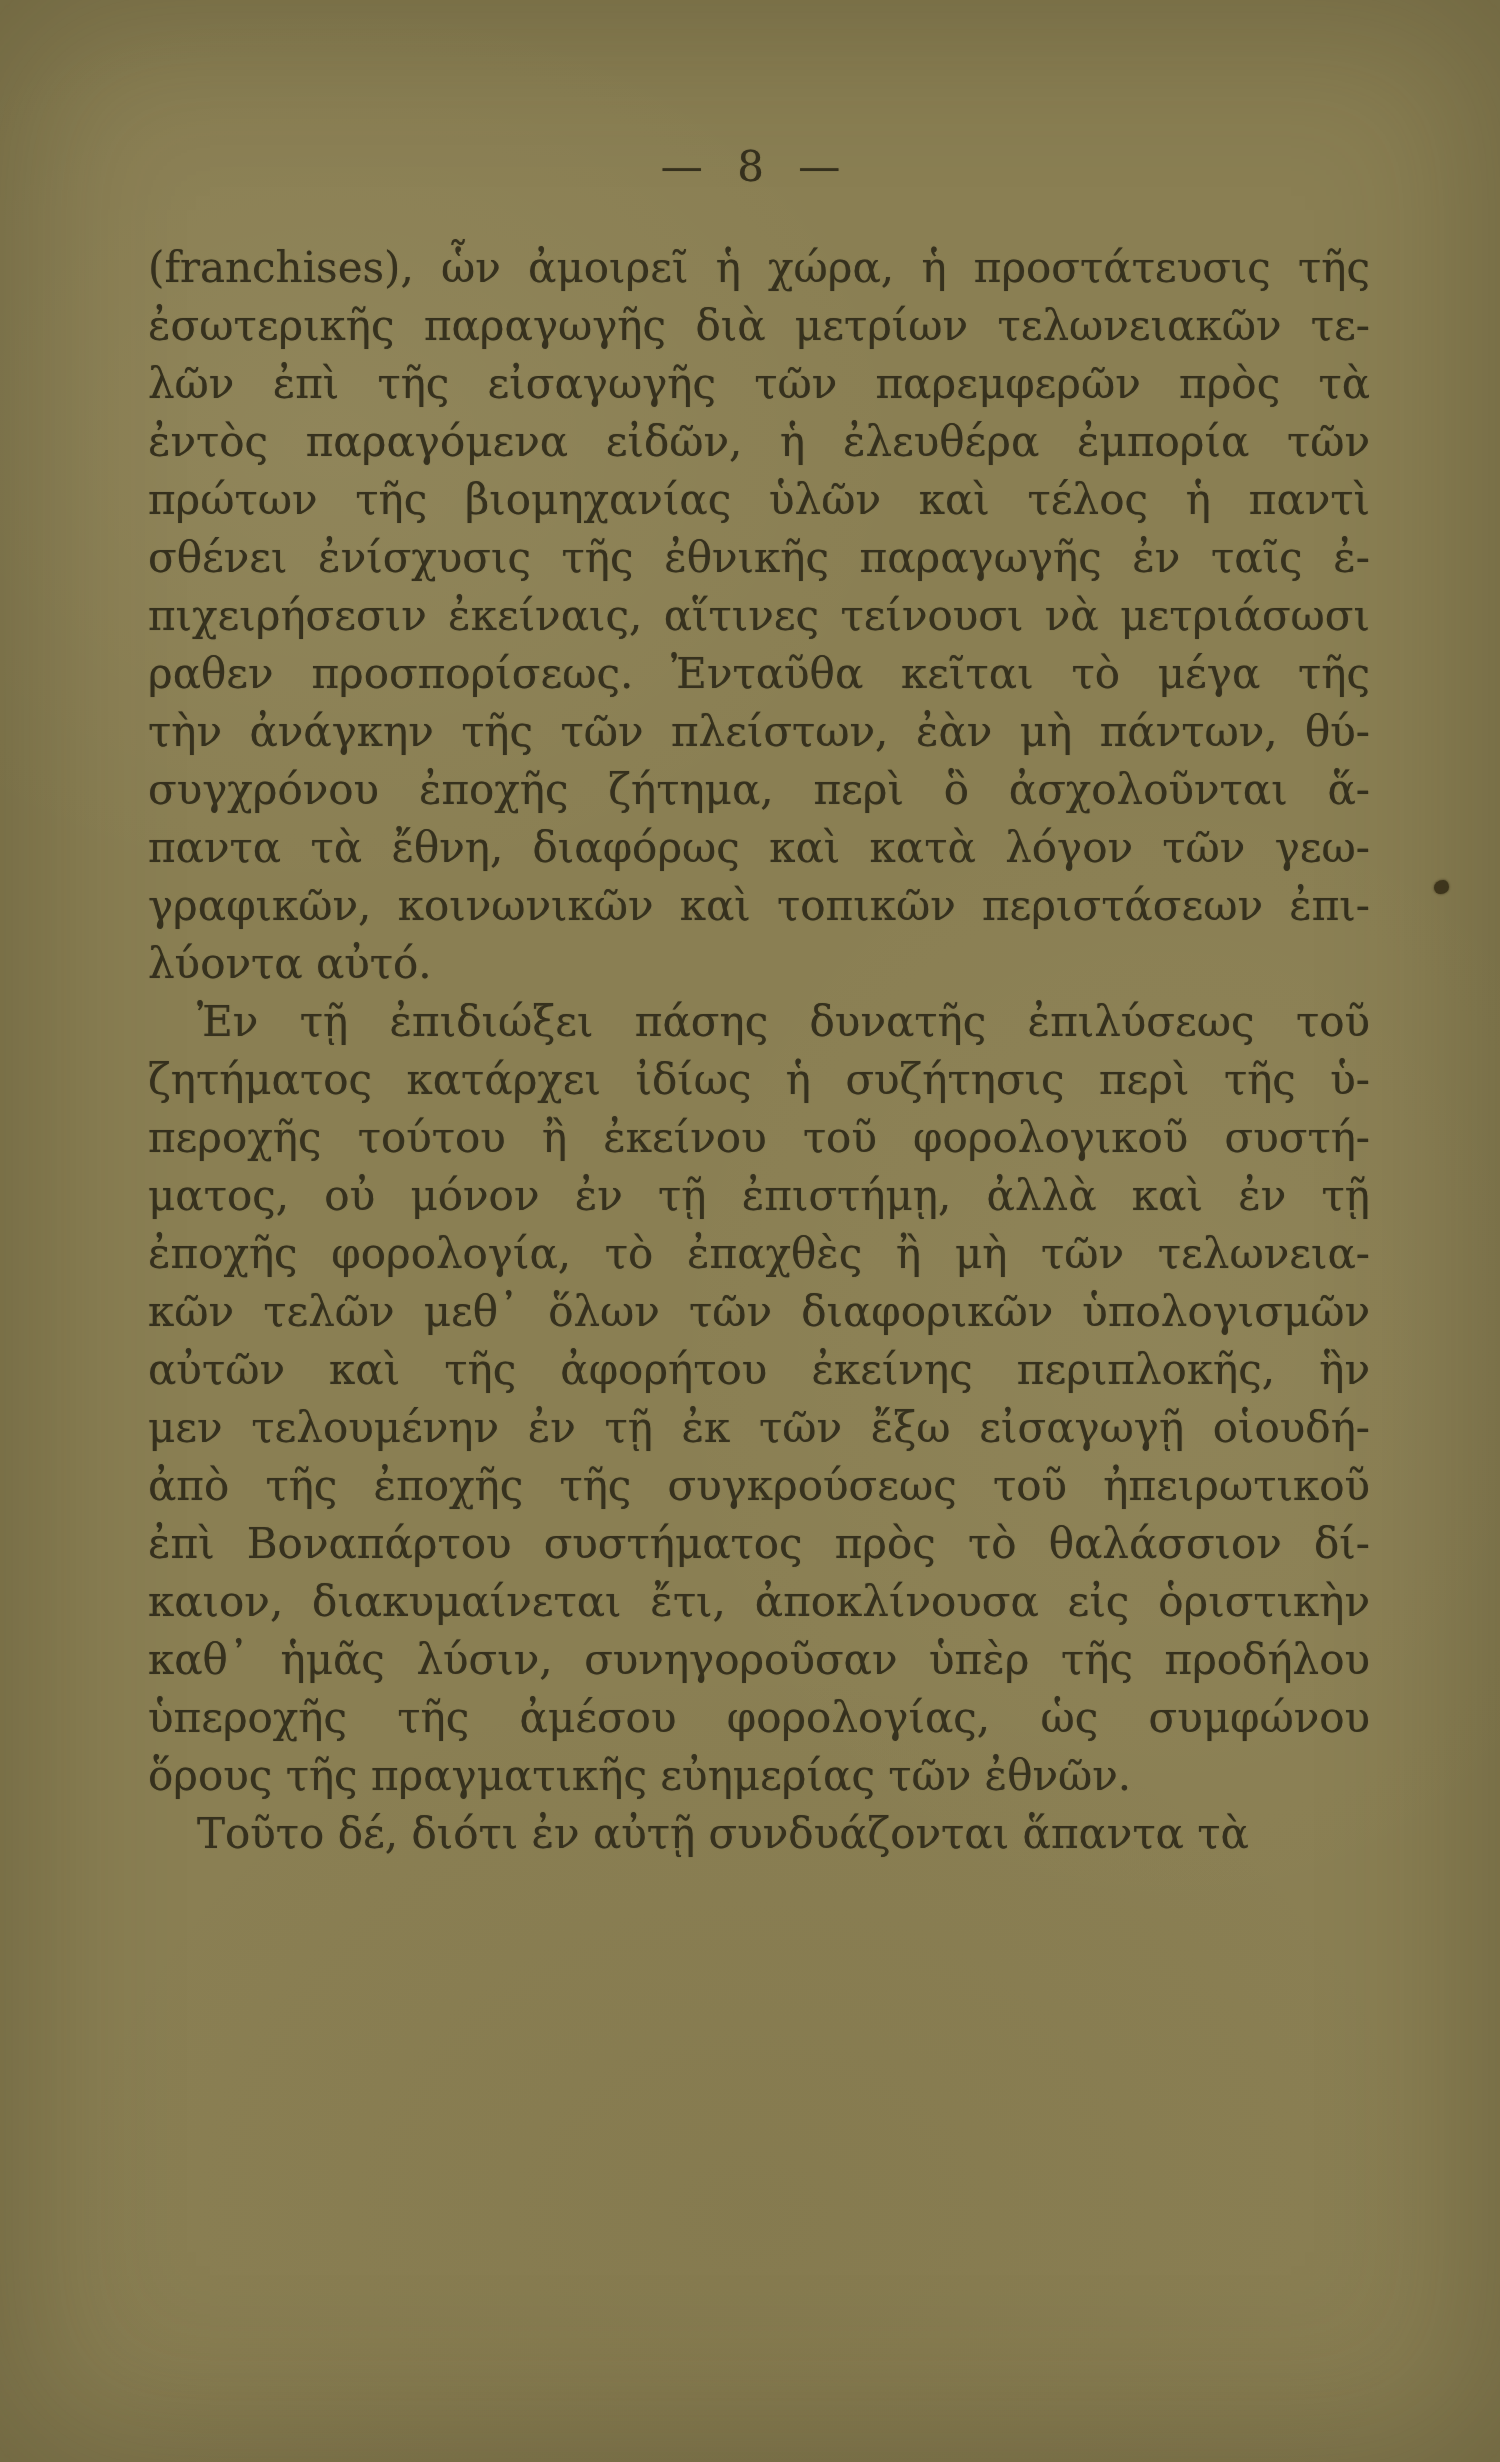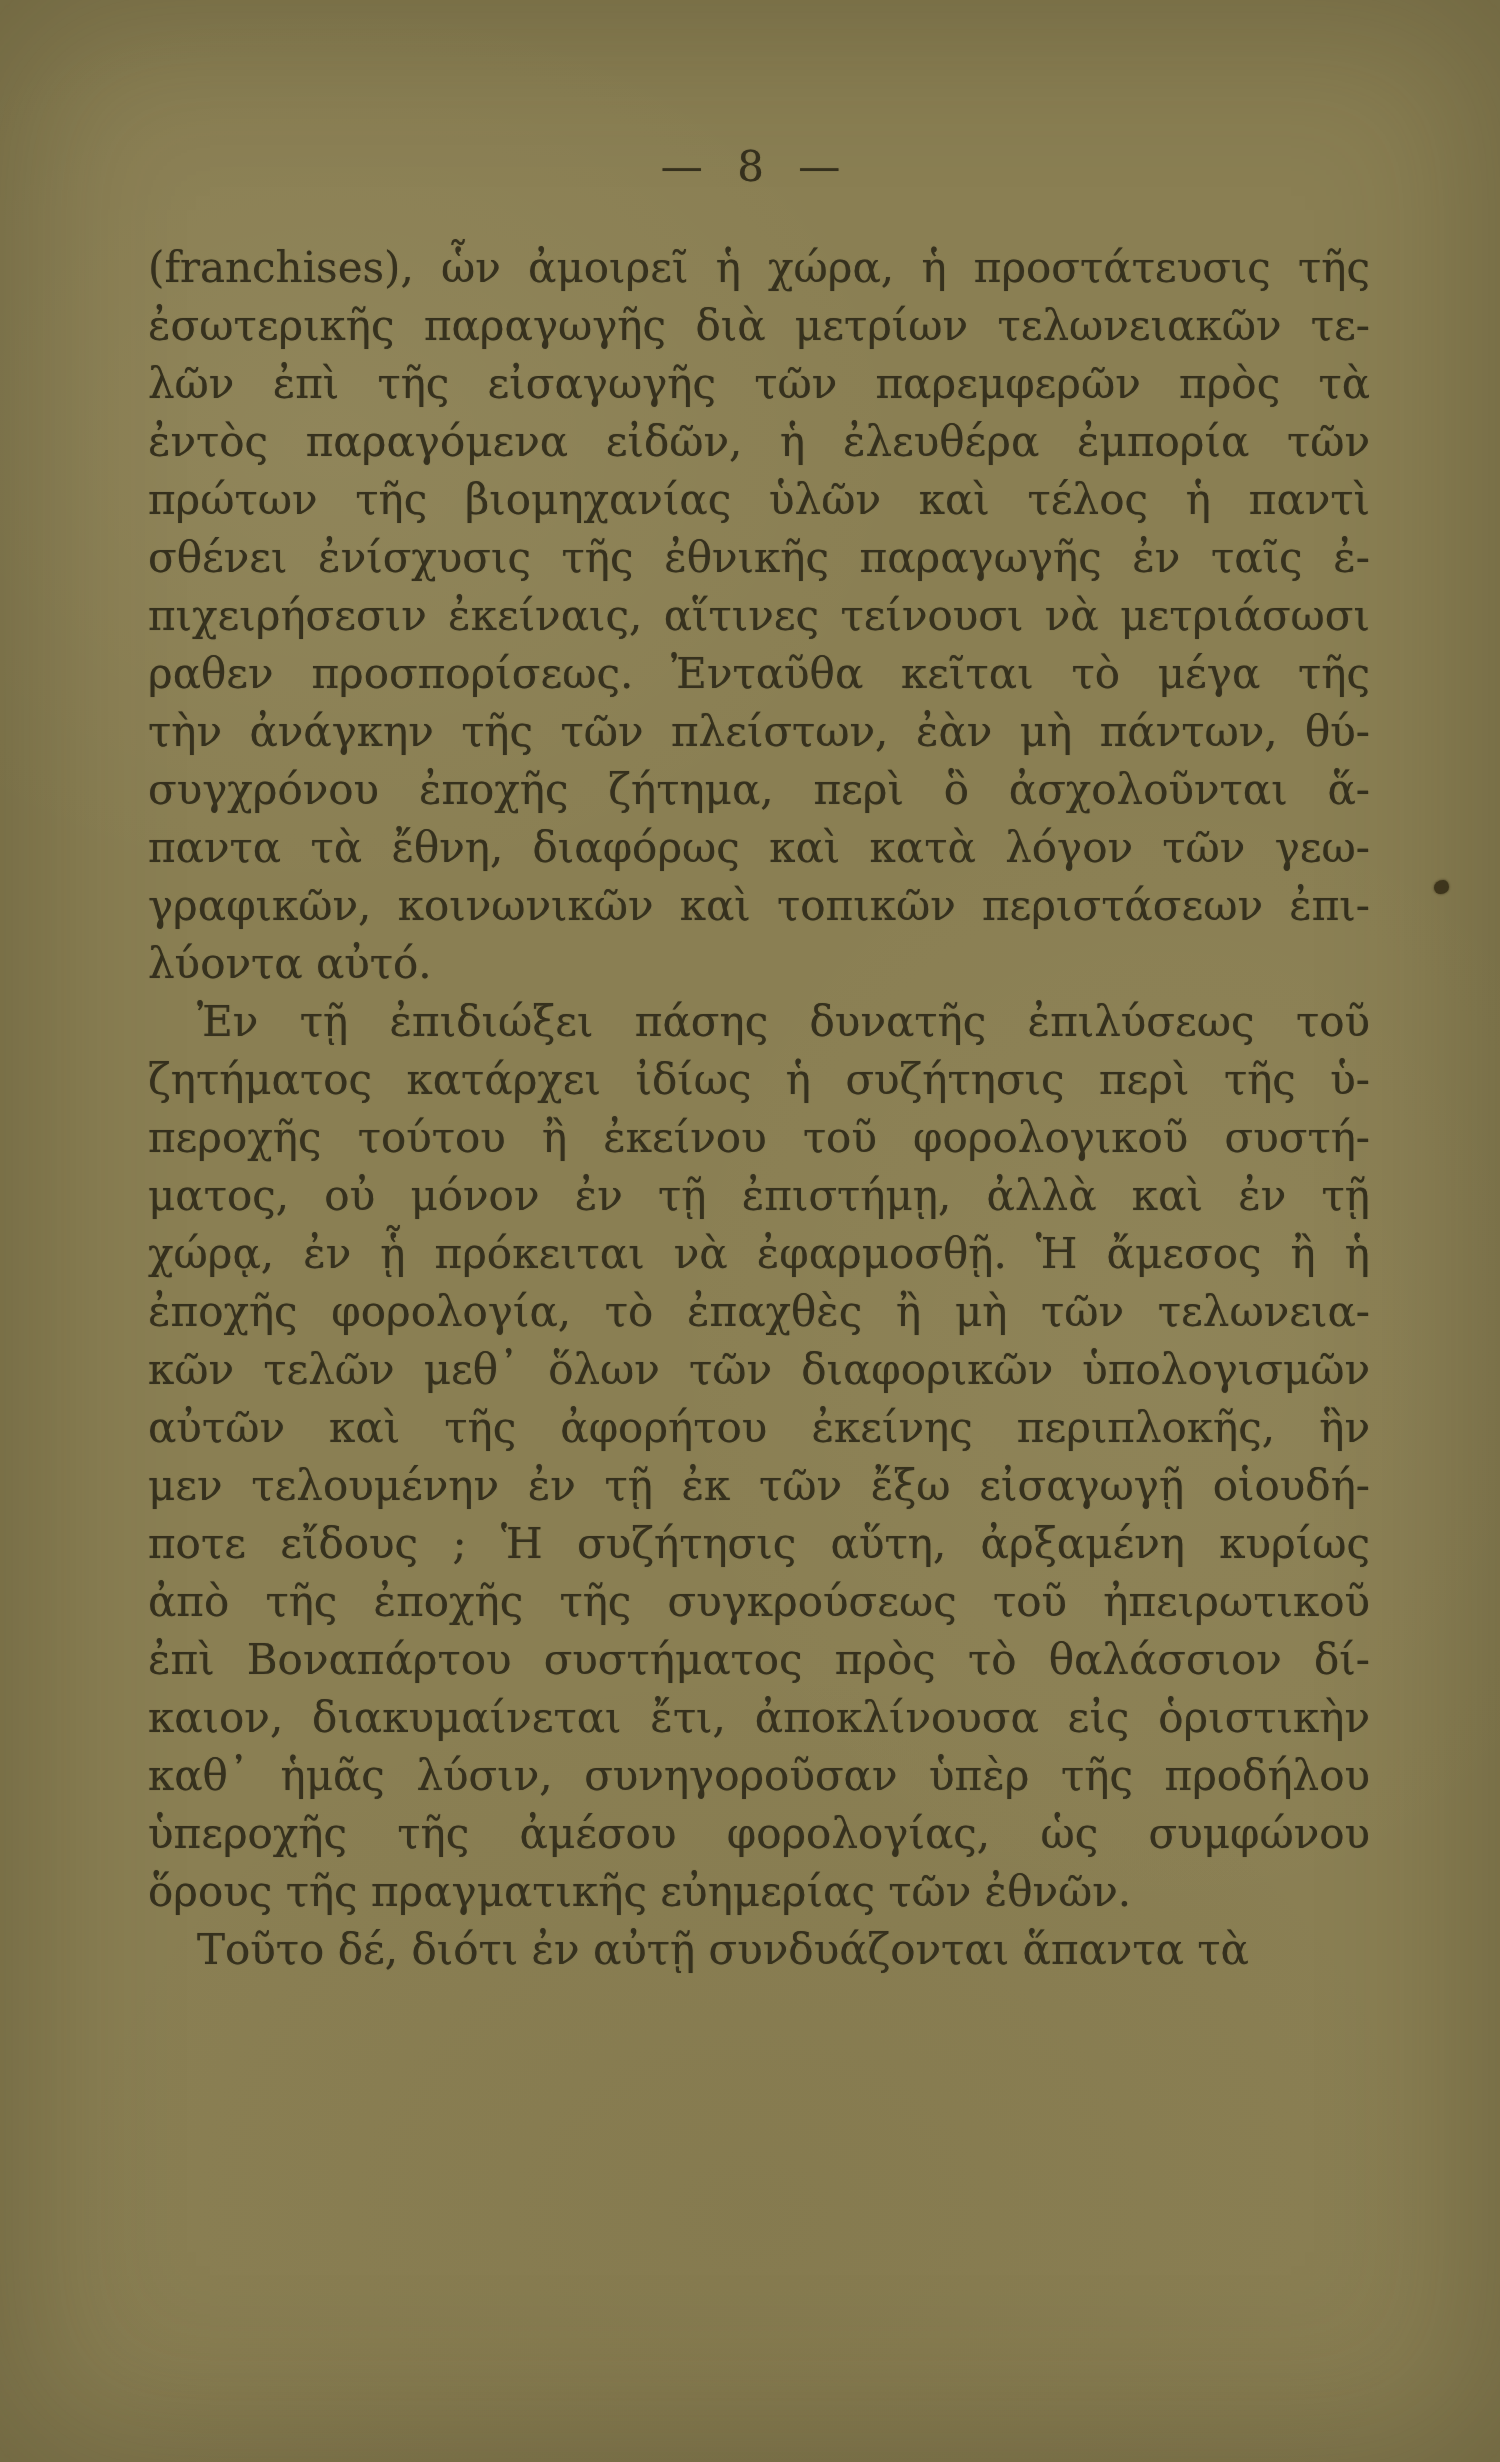--- a/index.html
+++ b/index.html
@@ -81,26 +81,24 @@
     <div class="line">ραθεν προσπορίσεως. Ἐνταῦθα κεῖται τὸ μέγα τῆς</div>
     <div class="line">τὴν ἀνάγκην τῆς τῶν πλείστων, ἐὰν μὴ πάντων, θύ-</div>
     <div class="line">συγχρόνου ἐποχῆς ζήτημα, περὶ ὃ ἀσχολοῦνται ἅ-</div>
     <div class="line">παντα τὰ ἔθνη, διαφόρως καὶ κατὰ λόγον τῶν γεω-</div>
     <div class="line">γραφικῶν, κοινωνικῶν καὶ τοπικῶν περιστάσεων ἐπι-</div>
     <div class="line noj">λύοντα αὐτό.</div>
     <div class="line indent">Ἐν τῇ ἐπιδιώξει πάσης δυνατῆς ἐπιλύσεως τοῦ</div>
     <div class="line">ζητήματος κατάρχει ἰδίως ἡ συζήτησις περὶ τῆς ὑ-</div>
     <div class="line">περοχῆς τούτου ἢ ἐκείνου τοῦ φορολογικοῦ συστή-</div>
     <div class="line">ματος, οὐ μόνον ἐν τῇ ἐπιστήμῃ, ἀλλὰ καὶ ἐν τῇ</div>
-    <div class="line">χώρᾳ, ἐν ᾗ πρόκειται νὰ ἐφαρμοσθῇ. Ἡ ἄμεσος ἢ ἡ</div>
     <div class="line">ἐποχῆς φορολογία, τὸ ἐπαχθὲς ἢ μὴ τῶν τελωνεια-</div>
     <div class="line">κῶν τελῶν μεθ᾽ ὅλων τῶν διαφορικῶν ὑπολογισμῶν</div>
     <div class="line">αὐτῶν καὶ τῆς ἀφορήτου ἐκείνης περιπλοκῆς, ἣν</div>
     <div class="line">μεν τελουμένην ἐν τῇ ἐκ τῶν ἔξω εἰσαγωγῇ οἱουδή-</div>
-    <div class="line">ποτε εἴδους ; Ἡ συζήτησις αὕτη, ἀρξαμένη κυρίως</div>
     <div class="line">ἀπὸ τῆς ἐποχῆς τῆς συγκρούσεως τοῦ ἠπειρωτικοῦ</div>
     <div class="line">ἐπὶ Βοναπάρτου συστήματος πρὸς τὸ θαλάσσιον δί-</div>
     <div class="line">καιον, διακυμαίνεται ἔτι, ἀποκλίνουσα εἰς ὁριστικὴν</div>
     <div class="line">καθ᾽ ἡμᾶς λύσιν, συνηγοροῦσαν ὑπὲρ τῆς προδήλου</div>
     <div class="line">ὑπεροχῆς τῆς ἀμέσου φορολογίας, ὡς συμφώνου</div>
     <div class="line noj">ὅρους τῆς πραγματικῆς εὐημερίας τῶν ἐθνῶν.</div>
     <div class="line noj indent">Τοῦτο δέ, διότι ἐν αὐτῇ συνδυάζονται ἅπαντα τὰ</div>
   </div>
 
 <div class="ink-speck" title="small dark ink spot near right margin"></div>

